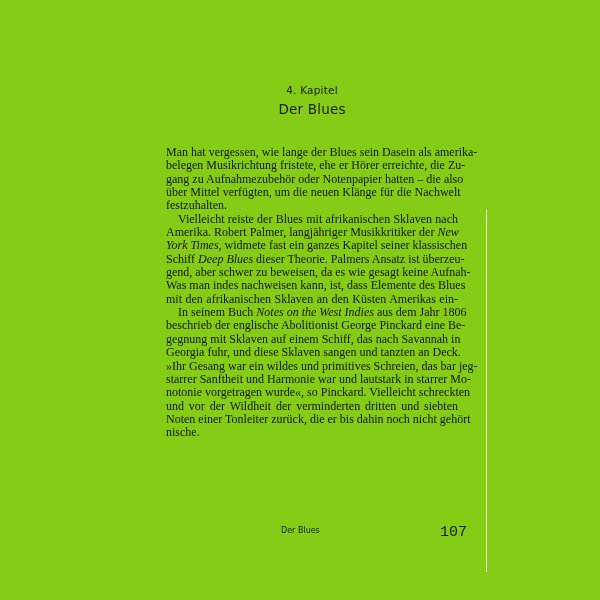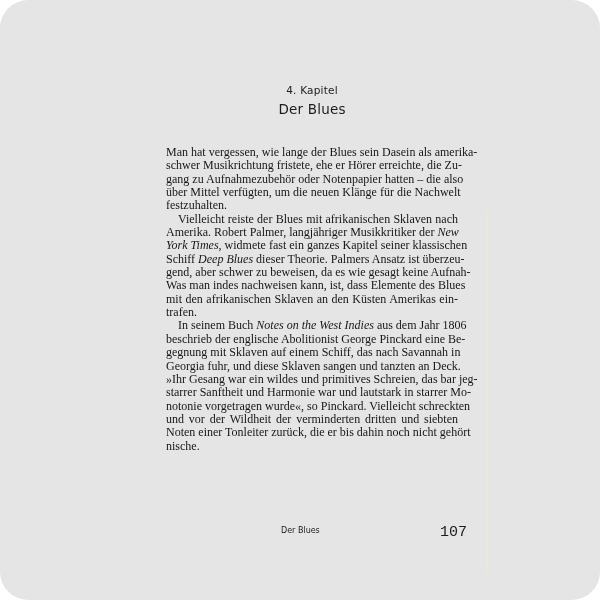--- a/index.html
+++ b/index.html
@@ -10,22 +10,21 @@
     body {
       width: 600px;
       height: 600px;
       position: relative;
       overflow: hidden;
     }
     .page {
       position: absolute;
       left: 0; top: 0;
       width: 600px; height: 600px;
-      background: #e5e5e5;
-      border-radius: 28px;
+      background: #84cc16;
     }
     .page-edge {
       position: absolute;
       left: 486px;
       top: 210px;
       width: 1px;
       height: 362px;
       background: #f3ead2;
     }
     .chapter-head {
@@ -98,35 +97,34 @@
 <div class="page">
   <div class="page-edge"></div>
 
   <div class="chapter-head chapter-num">4. Kapitel</div>
   <div class="chapter-head chapter-title">Der Blues</div>
 
   <div class="body-text">
 
     <p>
       <span class="line">Man hat vergessen, wie lange der Blues sein Dasein als amerika-</span>
-      <span class="line">schwer Musikrichtung fristete, ehe er Hörer erreichte, die Zu-</span>
+      <span class="line">belegen Musikrichtung fristete, ehe er Hörer erreichte, die Zu-</span>
       <span class="line">gang zu Aufnahmezubehör oder Notenpapier hatten – die also</span>
       <span class="line">über Mittel verfügten, um die neuen Klänge für die Nachwelt</span>
       <span class="line last">festzuhalten.</span>
     </p>
 
     <p>
       <span class="line ind">Vielleicht reiste der Blues mit afrikanischen Sklaven nach</span>
       <span class="line"><span>Amerika. Robert Palmer, langjähriger Musikkritiker der </span><i>New</i></span>
       <span class="line"><i>York Times</i><span>, widmete fast ein ganzes Kapitel seiner klassischen</span></span>
       <span class="line"><span>Schiff </span><i>Deep Blues</i><span> dieser Theorie. Palmers Ansatz ist überzeu-</span></span>
       <span class="line">gend, aber schwer zu beweisen, da es wie gesagt keine Aufnah-</span>
       <span class="line">Was man indes nachweisen kann, ist, dass Elemente des Blues</span>
       <span class="line">mit den afrikanischen Sklaven an den Küsten Amerikas ein-</span>
-      <span class="line last">trafen.</span>
     </p>
 
     <p>
       <span class="line ind"><span>In seinem Buch </span><i>Notes on the West Indies</i><span> aus dem Jahr 1806</span></span>
       <span class="line">beschrieb der englische Abolitionist George Pinckard eine Be-</span>
       <span class="line">gegnung mit Sklaven auf einem Schiff, das nach Savannah in</span>
       <span class="line">Georgia fuhr, und diese Sklaven sangen und tanzten an Deck.</span>
       <span class="line">»Ihr Gesang war ein wildes und primitives Schreien, das bar jeg-</span>
       <span class="line">starrer Sanftheit und Harmonie war und lautstark in starrer Mo-</span>
       <span class="line">notonie vorgetragen wurde«, so Pinckard. Vielleicht schreckten</span>

